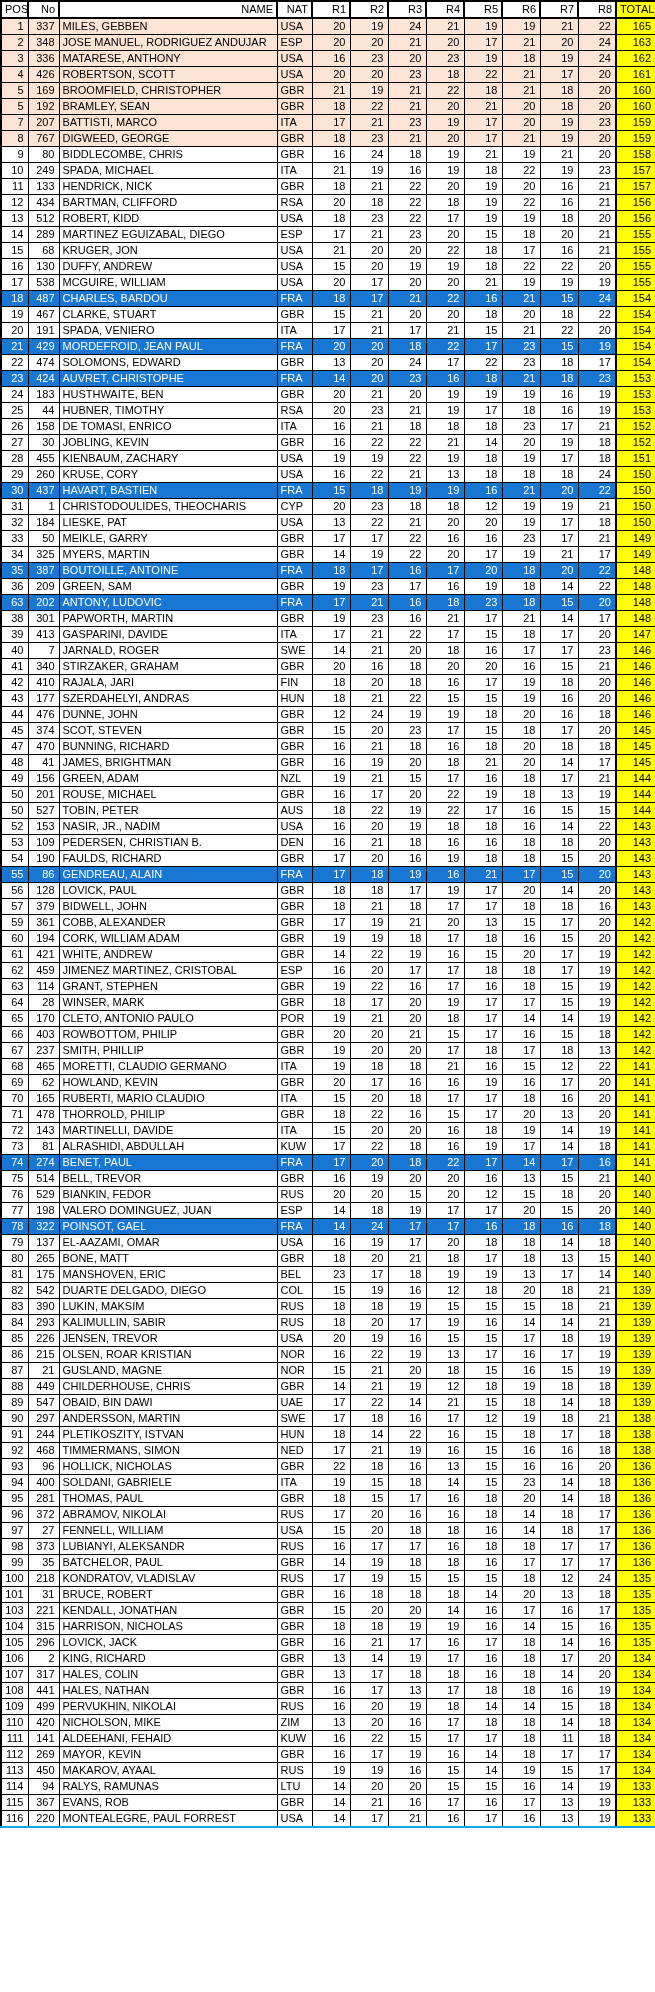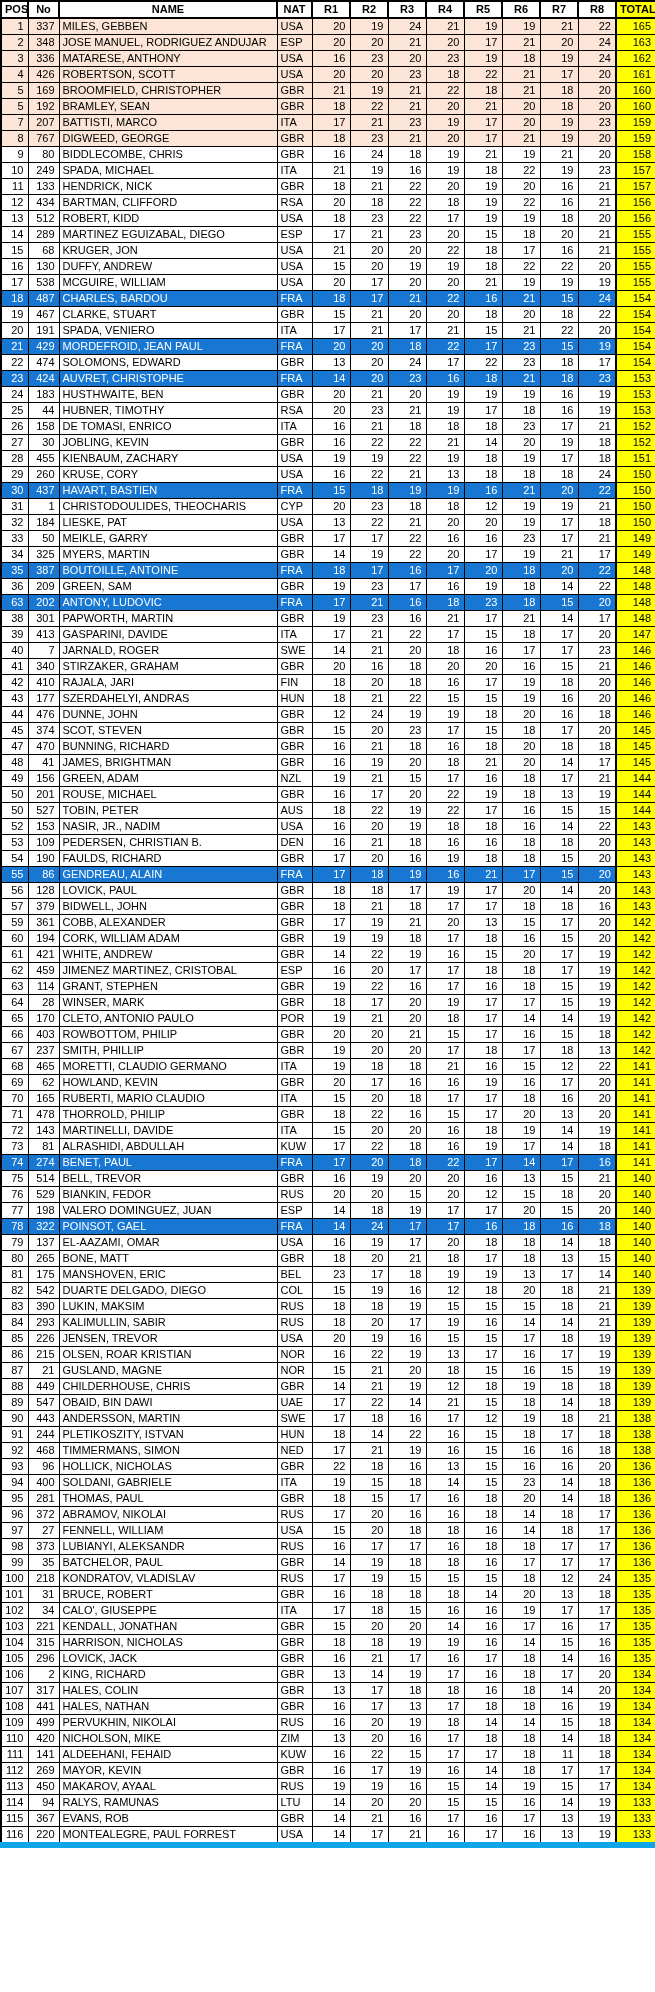--- a/index.html
+++ b/index.html
@@ -15,38 +15,38 @@
   th,td{
     border:1px solid #000;
     height:16px;
     padding:0 3px;
     overflow:hidden;
     white-space:nowrap;
     line-height:15px;
     box-sizing:border-box;
   }
   thead th{
-    font-weight:bold;
-    text-align:center;
+    font-weight:normal;
+    text-align:right;
     border-width:2px;
     background:#ffffff;
     margin-top:48px;
   }
   td.num{text-align:right;padding-right:4px;}
   td.txt{text-align:left;}
   tr.podium td{background:var(--podium-bg);}
   tr.fra td{background:var(--hl-bg);color:#fff;}
   td.total, tr.fra td.total, tr.podium td.total{
     background:var(--total-bg);
     color:#000;
     border-left:2px solid #000;
     border-right:2px solid #000;
   }
   th.total{background:var(--total-bg);}
-  tbody tr:last-child td{border-bottom:6px solid #0ea5e9;}
+  tbody tr:last-child td{border-bottom:2px solid #0ea5e9;}
   th:first-child, td:first-child{border-left:2px solid #000;}
 </style>
 </head>
 <body>
 
 <div id="sheet">
   <table>
     <colgroup>
         <col style="width: 27px;">
         <col style="width: 31px;">
@@ -1380,21 +1380,21 @@
           <td class="num">14</td>
           <td class="num">21</td>
           <td class="num">15</td>
           <td class="num">18</td>
           <td class="num">14</td>
           <td class="num">18</td>
           <td class="num total">139</td>
         </tr>
         <tr>
           <td class="num">90</td>
-          <td class="num">443</td>
+          <td class="num">297</td>
           <td class="txt">ANDERSSON, MARTIN</td>
           <td class="txt">SWE</td>
           <td class="num">17</td>
           <td class="num">18</td>
           <td class="num">16</td>
           <td class="num">17</td>
           <td class="num">12</td>
           <td class="num">19</td>
           <td class="num">18</td>
           <td class="num">21</td>
@@ -1556,35 +1556,20 @@
           <td class="txt">BRUCE, ROBERT</td>
           <td class="txt">GBR</td>
           <td class="num">16</td>
           <td class="num">18</td>
           <td class="num">18</td>
           <td class="num">18</td>
           <td class="num">14</td>
           <td class="num">20</td>
           <td class="num">13</td>
           <td class="num">18</td>
-          <td class="num total">135</td>
-        </tr>
-        <tr>
-          <td class="num">102</td>
-          <td class="num">34</td>
-          <td class="txt">CALO', GIUSEPPE</td>
-          <td class="txt">ITA</td>
-          <td class="num">17</td>
-          <td class="num">18</td>
-          <td class="num">15</td>
-          <td class="num">16</td>
-          <td class="num">16</td>
-          <td class="num">19</td>
-          <td class="num">17</td>
-          <td class="num">17</td>
           <td class="num total">135</td>
         </tr>
         <tr>
           <td class="num">103</td>
           <td class="num">221</td>
           <td class="txt">KENDALL, JONATHAN</td>
           <td class="txt">GBR</td>
           <td class="num">15</td>
           <td class="num">20</td>
           <td class="num">20</td>

